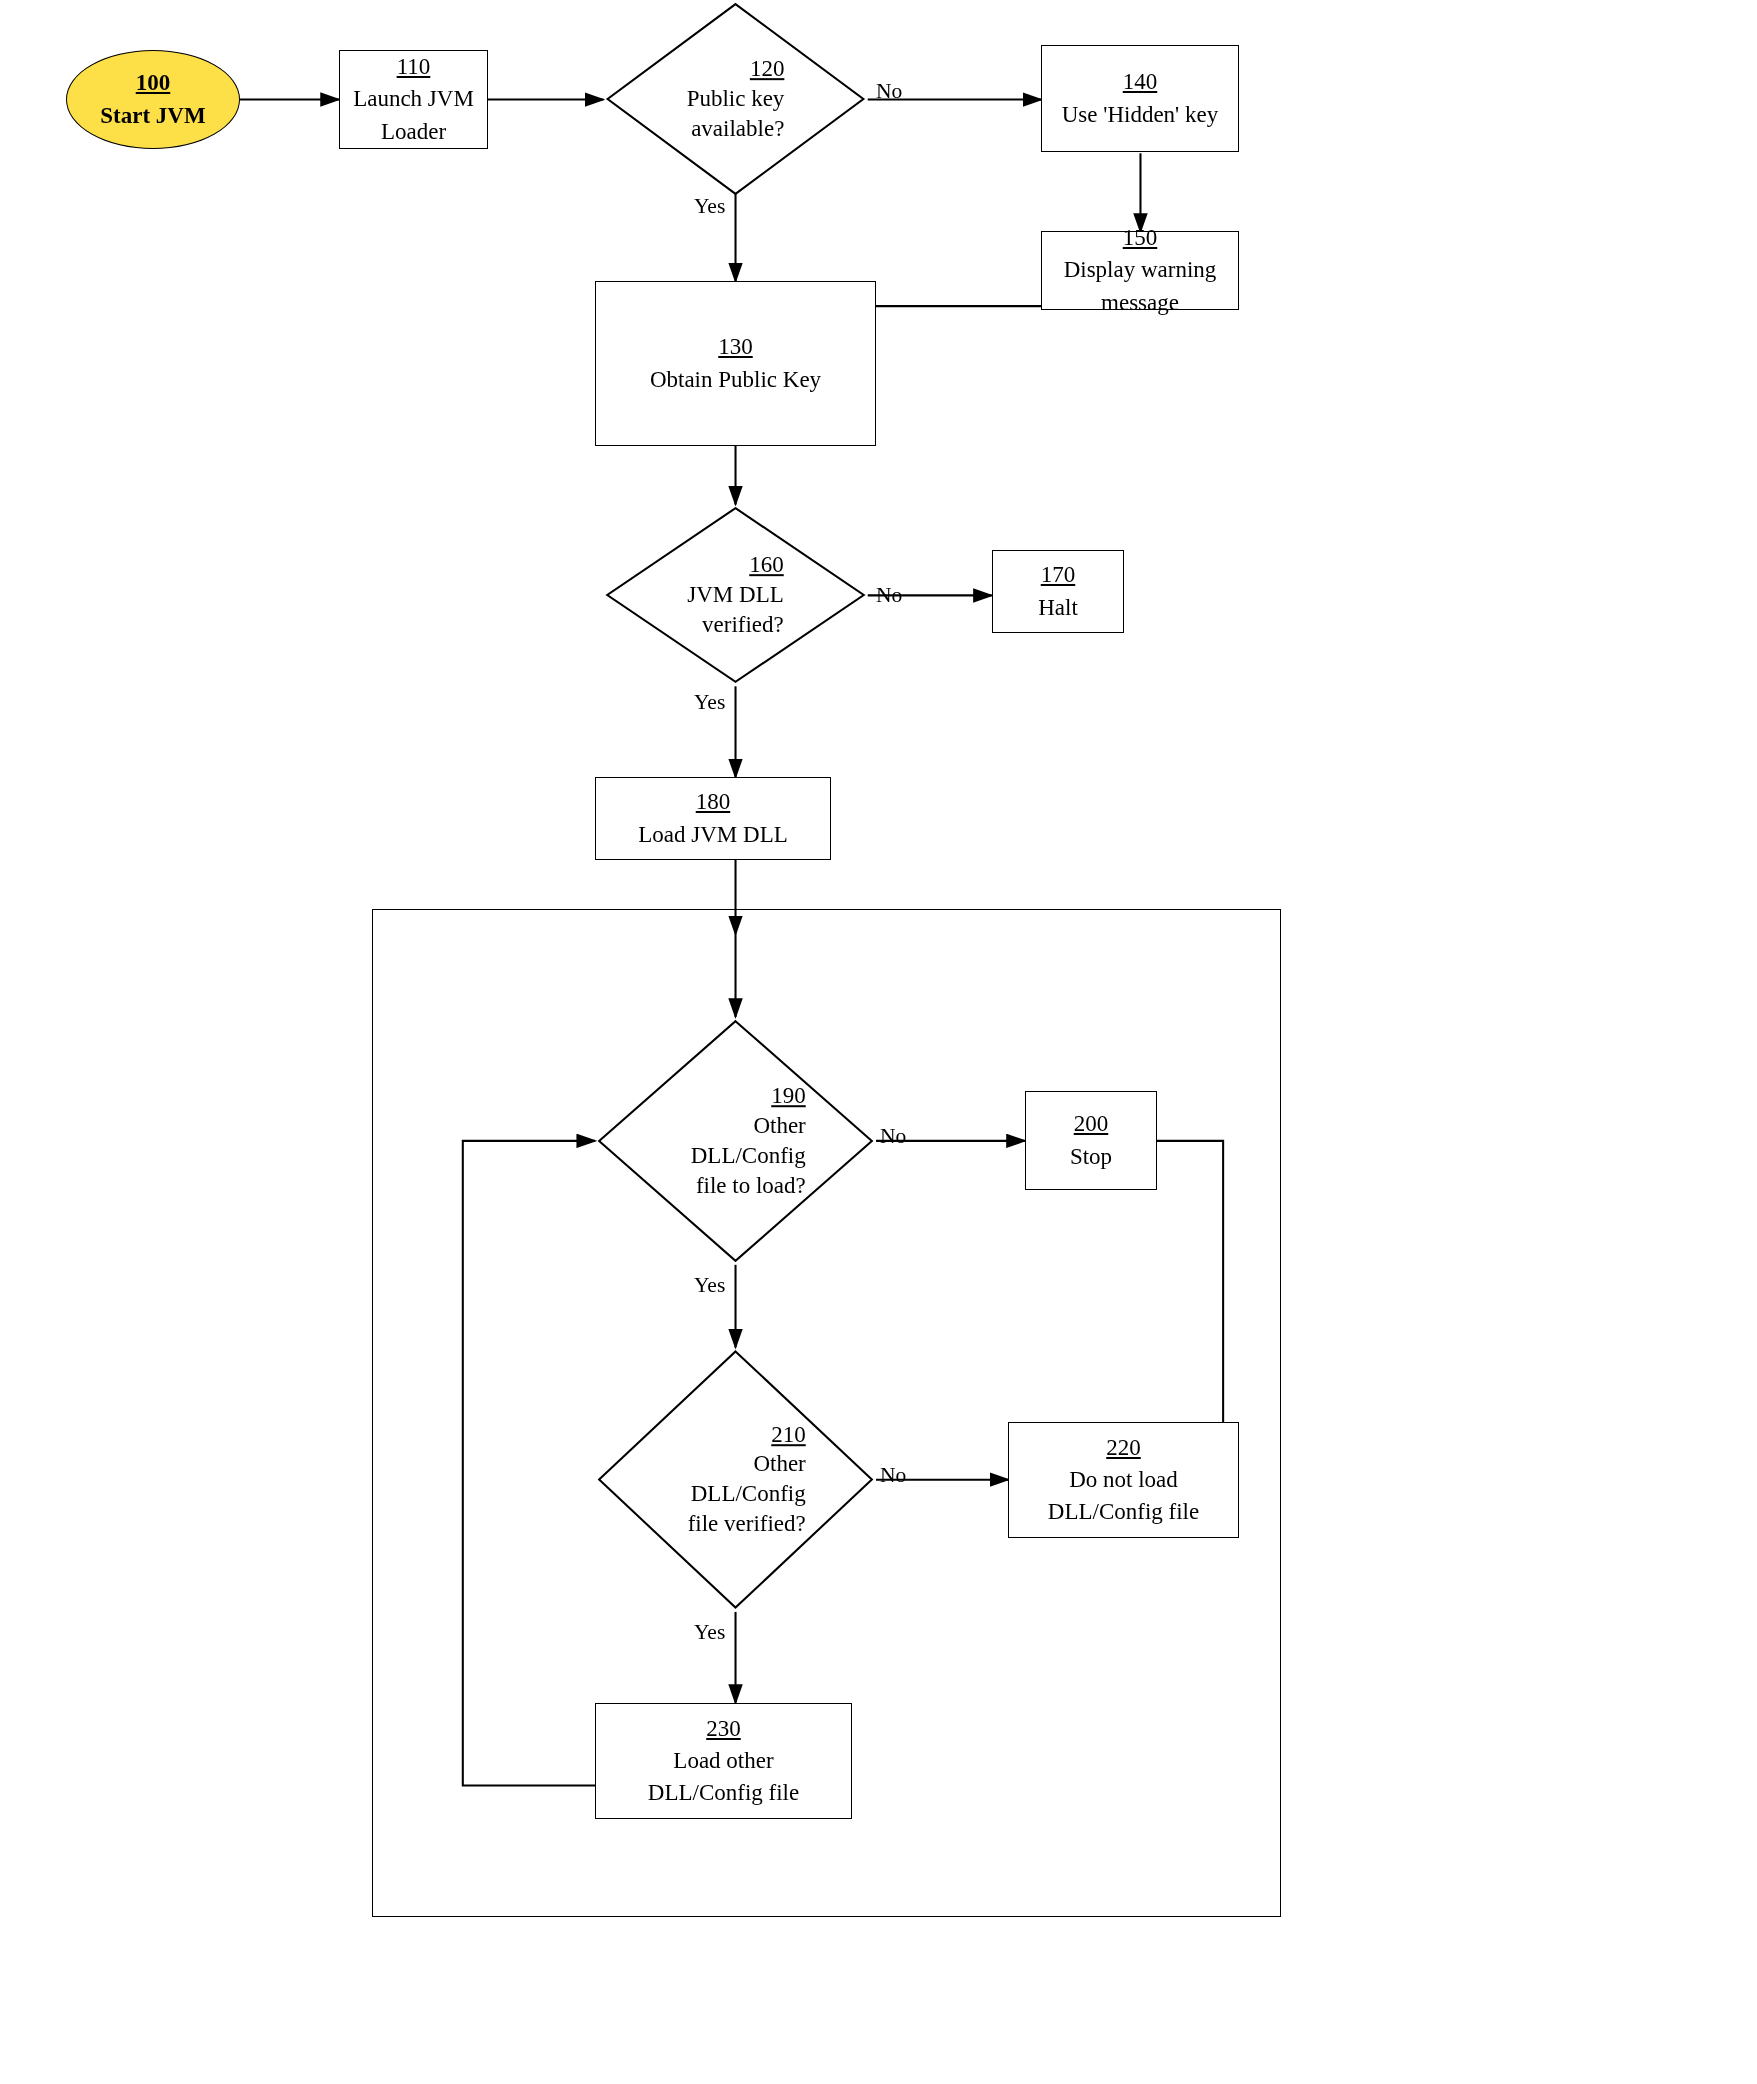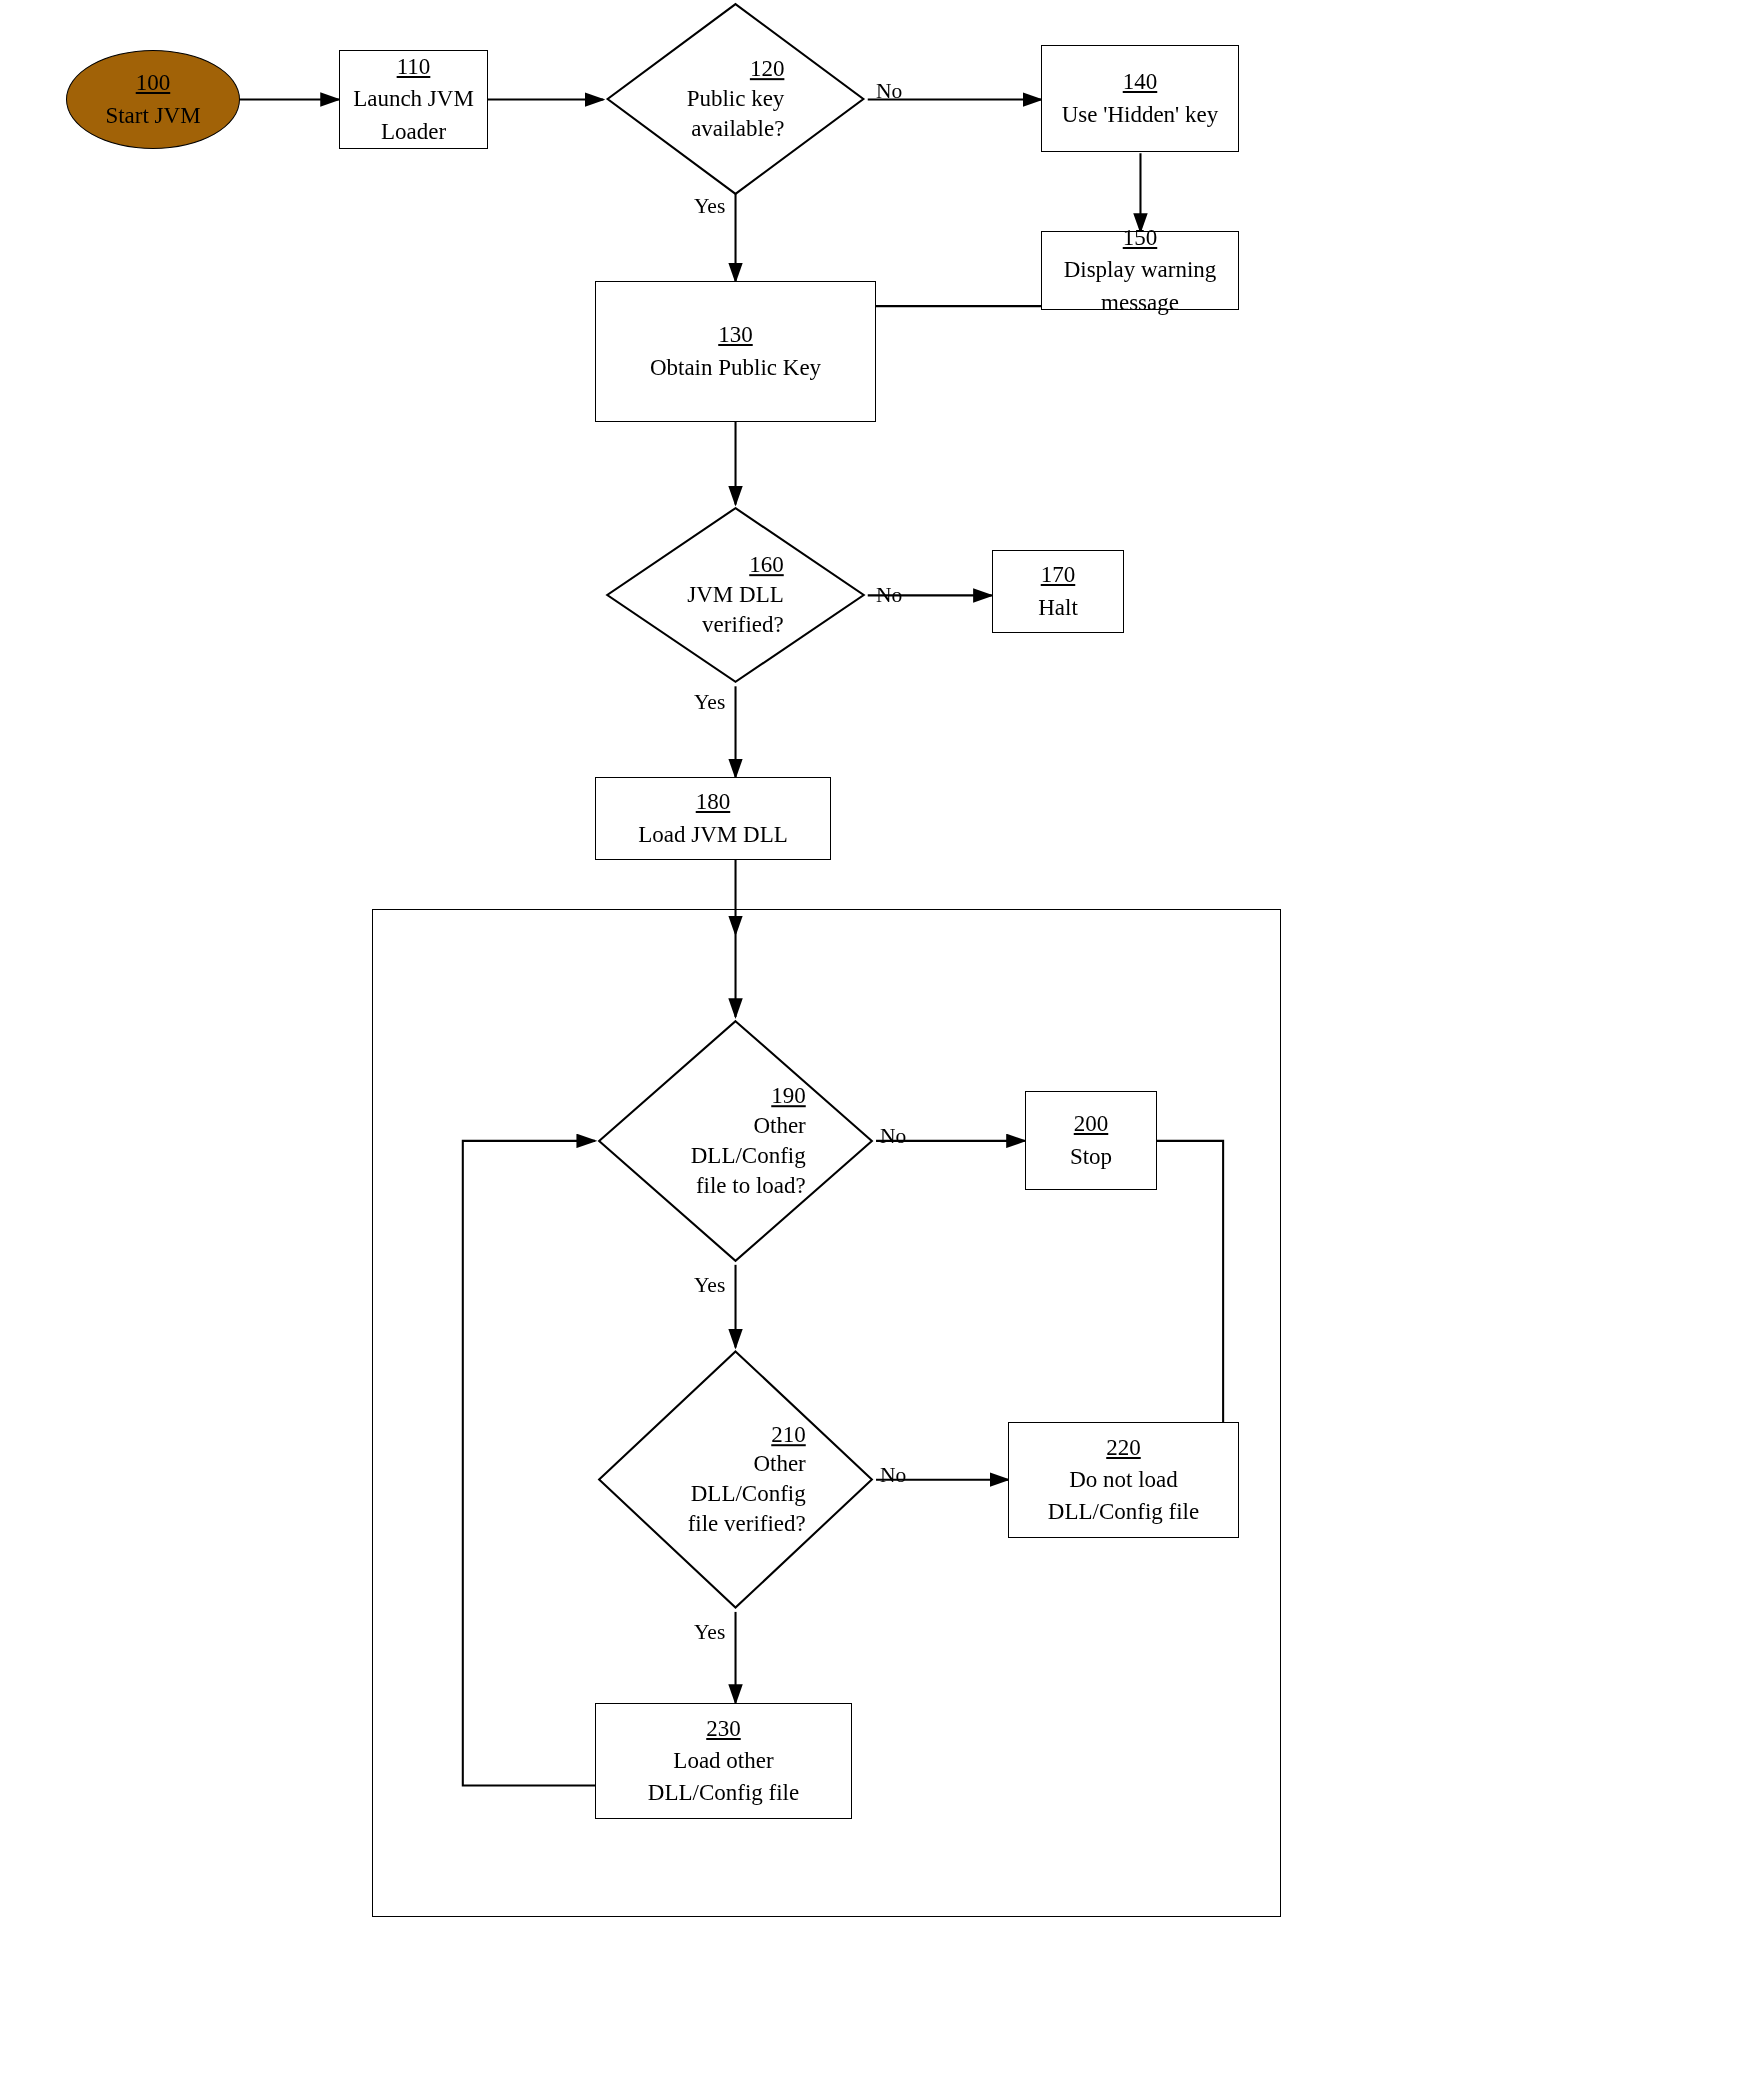--- a/index.html
+++ b/index.html
@@ -25,21 +25,22 @@
       justify-content: center;
       text-align: center;
     }
     .box {
       border: 1.7px solid #000;
       background: #fff;
     }
     .oval {
       border: 1.7px solid #000;
       border-radius: 50%;
-      background: #a16207;
+      background: #fde047;
+      font-weight: bold;
     }
     .diamond {
       background: transparent;
       border: none;
     }
     .diamond svg {
       position: absolute;
       top: 0; left: 0;
       width: 100%;
       height: 100%;
@@ -164,21 +165,21 @@
       <span class="underline">140</span><br>Use 'Hidden' key
     </span>
   </div>
 
   <div class="shape box" style="left:1041px; top:231px; width:198px; height:79px;">
     <span class="shape-text">
       <span class="underline">150</span><br>Display warning<br>message
     </span>
   </div>
 
-  <div class="shape box" style="left:595px; top:281px; width:281px; height:141px;">
+  <div class="shape box" style="left:595px; top:281px; width:281px; height:165px;">
     <span class="shape-text">
       <span class="underline">130</span><br>Obtain Public Key
     </span>
   </div>
 
   <div class="shape diamond" style="left:603px; top:504px; width:265px; height:182px;">
     <svg viewBox="0 0 320 220" xmlns="http://www.w3.org/2000/svg">
       <polygon points="160,5 315,110 160,215 5,110" fill="white" stroke="black" stroke-width="2.5"></polygon>
     </svg>
     <div class="diamond-text">

